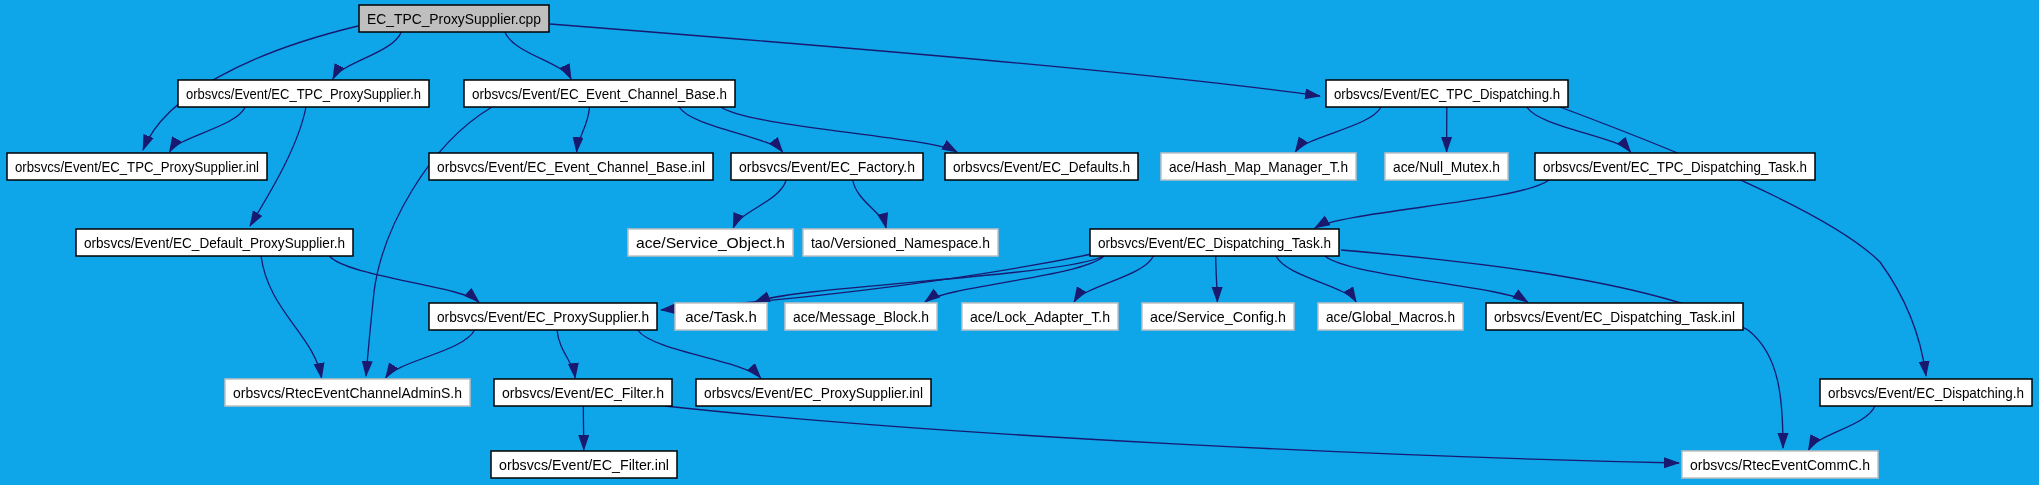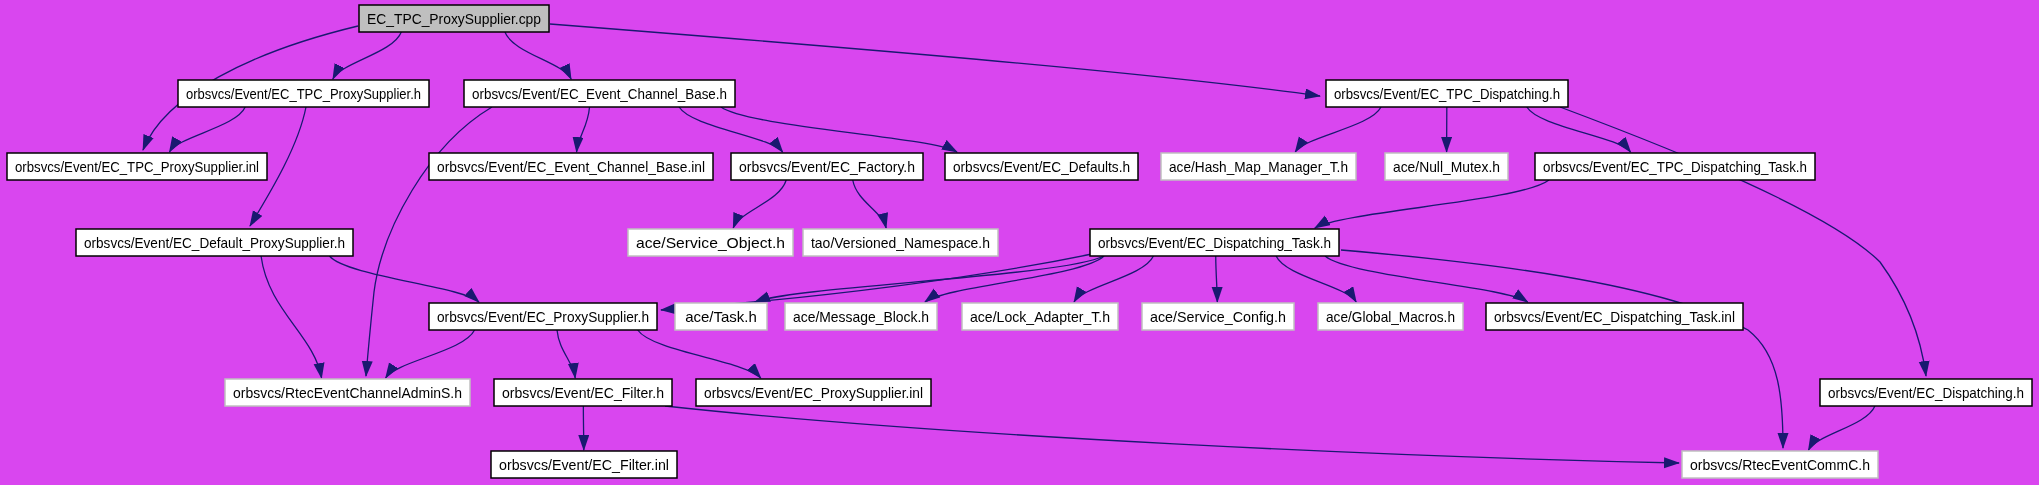--- a/index.html
+++ b/index.html
@@ -4,21 +4,21 @@
 <style>
   html, body {
     margin: 0;
     padding: 0;
     background: #ffffff;
   }
   .graph-wrap {
     width: 2039px;
     height: 485px;
     position: relative;
-    background: #d946ef;
+    background: #0ea5e9;
     overflow: hidden;
   }
   svg { display: block; }
   .edge-path {
     fill: none;
     stroke-width: 1.3px;
   }
   .node-rect { stroke-width: 1.5px; }
   .node-label {
     font-family: "Liberation Sans", "DejaVu Sans", sans-serif;

